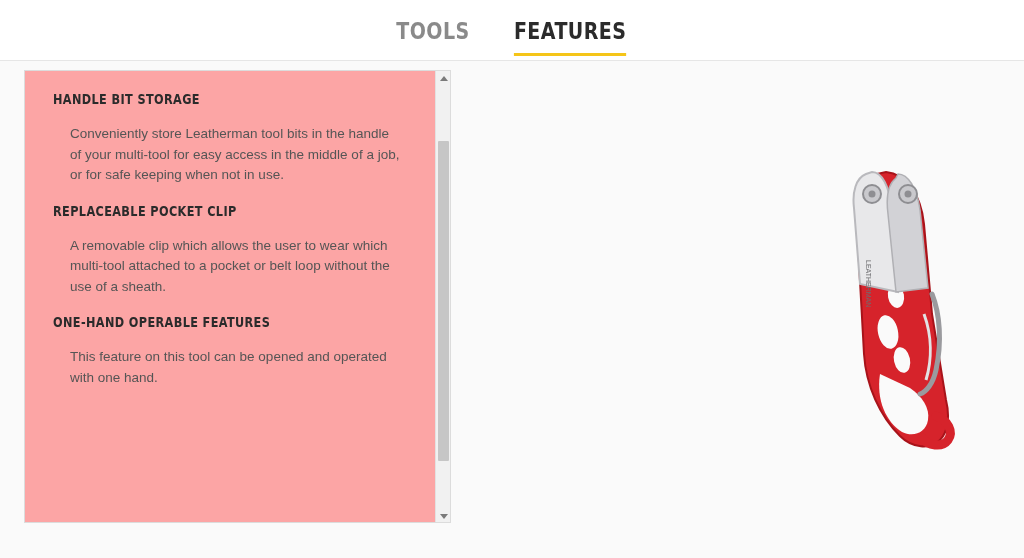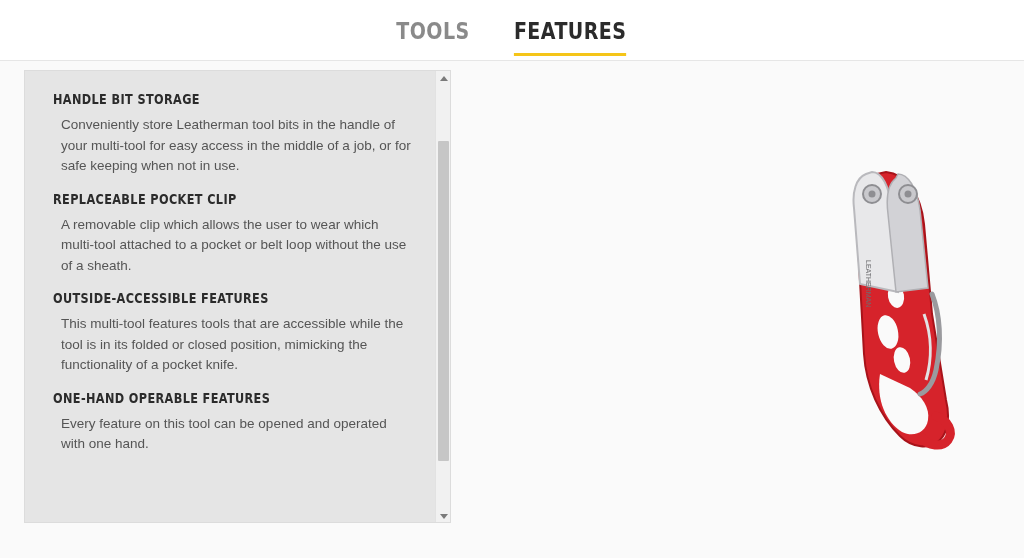--- a/index.html
+++ b/index.html
@@ -66,21 +66,21 @@
     background: #fafafa;
   }
 
   
   .features-panel {
     position: absolute;
     left: 24px;
     top: 9px;
     width: 427px;
     height: 453px;
-    background: #e5e5e5;
+    background: #fca5a5;
     border: 1px solid #dcdcdc;
     overflow: hidden;
   }
   .features-inner {
     position: absolute;
     left: 0;
     top: 0;
     width: 412px;
     height: 453px;
     padding: 20px 18px 0 28px;
@@ -95,21 +95,21 @@
     letter-spacing: 0.4px;
     margin: 0 0 5px 0;
     text-transform: uppercase;
     transform: scaleX(0.93);
     transform-origin: left center;
   }
   .feature-desc {
     font-size: 13.5px;
     line-height: 1.52;
     color: #555555;
-    margin: 8px;
+    margin: 17px;
     max-width: 362px;
   }
 
   
   .scrollbar {
     position: absolute;
     right: 0;
     top: 0;
     width: 15px;
     height: 453px;
@@ -176,28 +176,24 @@
         <h4 class="feature-title">HANDLE BIT STORAGE</h4>
         <p class="feature-desc">Conveniently store Leatherman tool bits in the handle of your multi-tool for easy access in the middle of a job, or for safe keeping when not in use.</p>
       </div>
 
 
       <div class="feature">
         <h4 class="feature-title">REPLACEABLE POCKET CLIP</h4>
         <p class="feature-desc">A removable clip which allows the user to wear which multi-tool attached to a pocket or belt loop without the use of a sheath.</p>
       </div>
 
-      <div class="feature">
-        <h4 class="feature-title">OUTSIDE-ACCESSIBLE FEATURES</h4>
-        <p class="feature-desc">This multi-tool features tools that are accessible while the tool is in its folded or closed position, mimicking the functionality of a pocket knife.</p>
-      </div>
 
       <div class="feature">
         <h4 class="feature-title">ONE-HAND OPERABLE FEATURES</h4>
-        <p class="feature-desc">Every feature on this tool can be opened and operated with one hand.</p>
+        <p class="feature-desc">This feature on this tool can be opened and operated with one hand.</p>
       </div>
 
 
     </div>
 
     <div class="scrollbar">
       <div class="sb-btn sb-up">
         <span class="sb-arrow"></span>
       </div>
       <div class="sb-thumb"></div>

